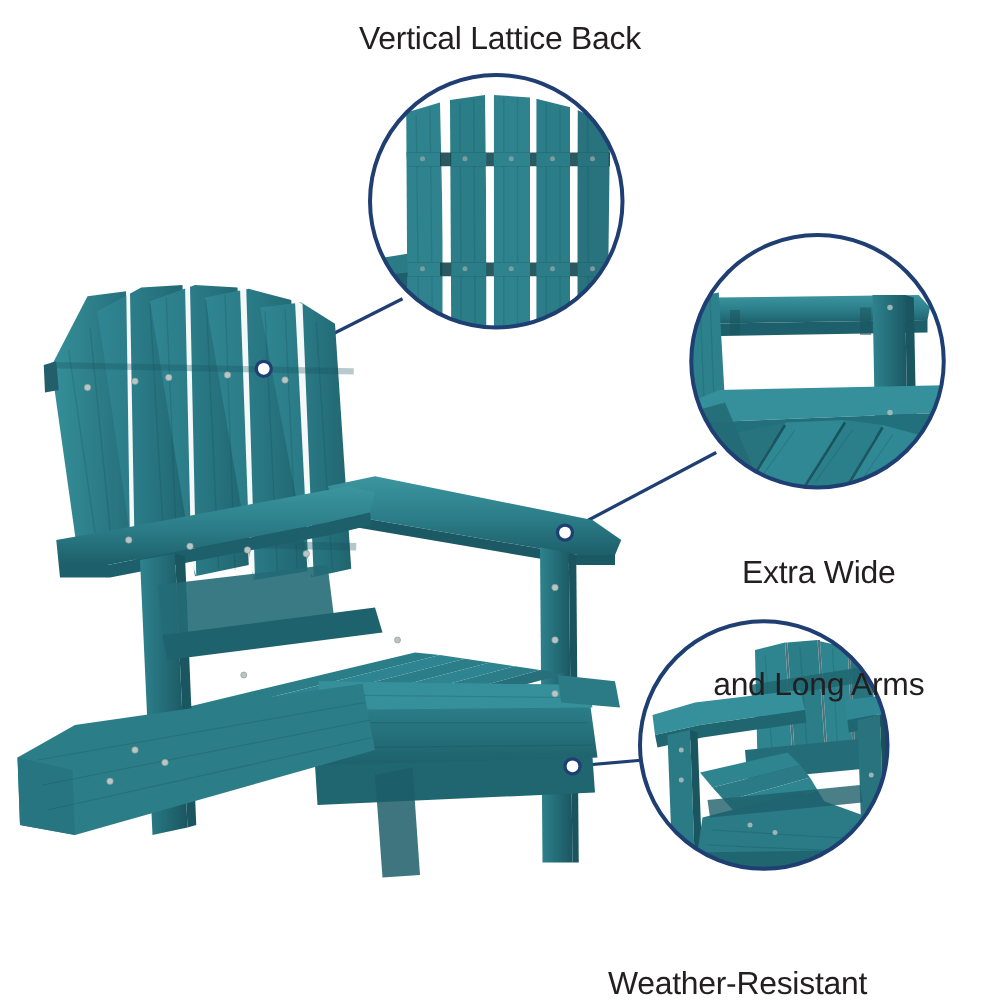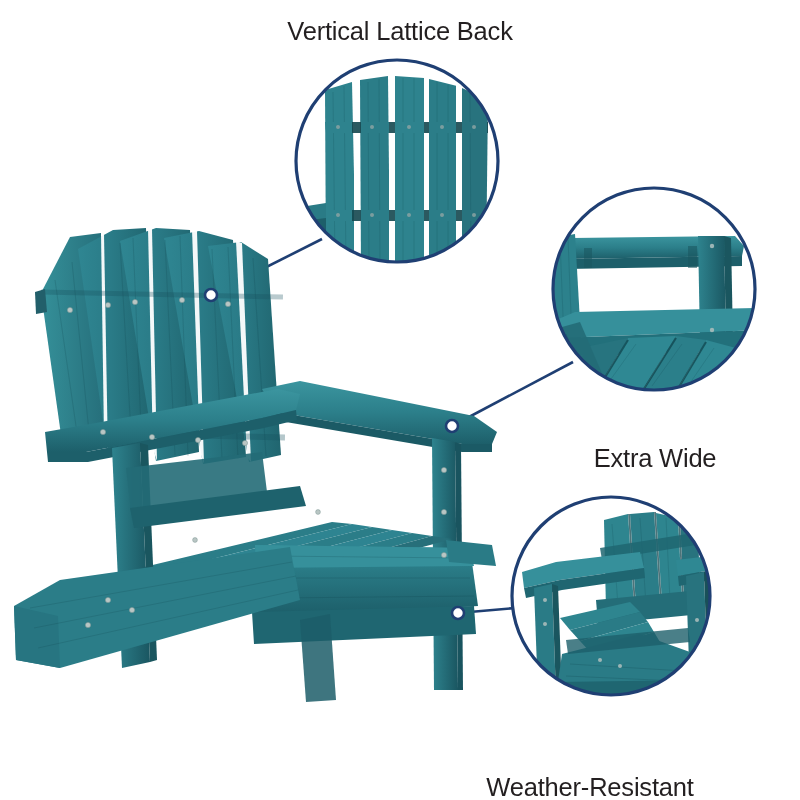--- a/index.html
+++ b/index.html
@@ -361,20 +361,21 @@
     <circle cx="211" cy="295" r="6" fill="#ffffff" stroke="#1f3f73" stroke-width="2.6"></circle>
     <circle cx="452" cy="426" r="6" fill="#ffffff" stroke="#1f3f73" stroke-width="2.6"></circle>
     <circle cx="458" cy="613" r="6" fill="#ffffff" stroke="#1f3f73" stroke-width="2.6"></circle>
   </g>
 </svg>
 
 <div class="caption" id="cap-lattice">Vertical Lattice Back</div>
 
 <div class="caption" id="cap-arms">
   <div>Extra Wide</div>
+  <div>and Long Arms</div>
 </div>
 
 <div class="caption" id="cap-frame">
   <div>Weather-Resistant</div>
   
 </div>
 
 </div>
 
 </body></html>

